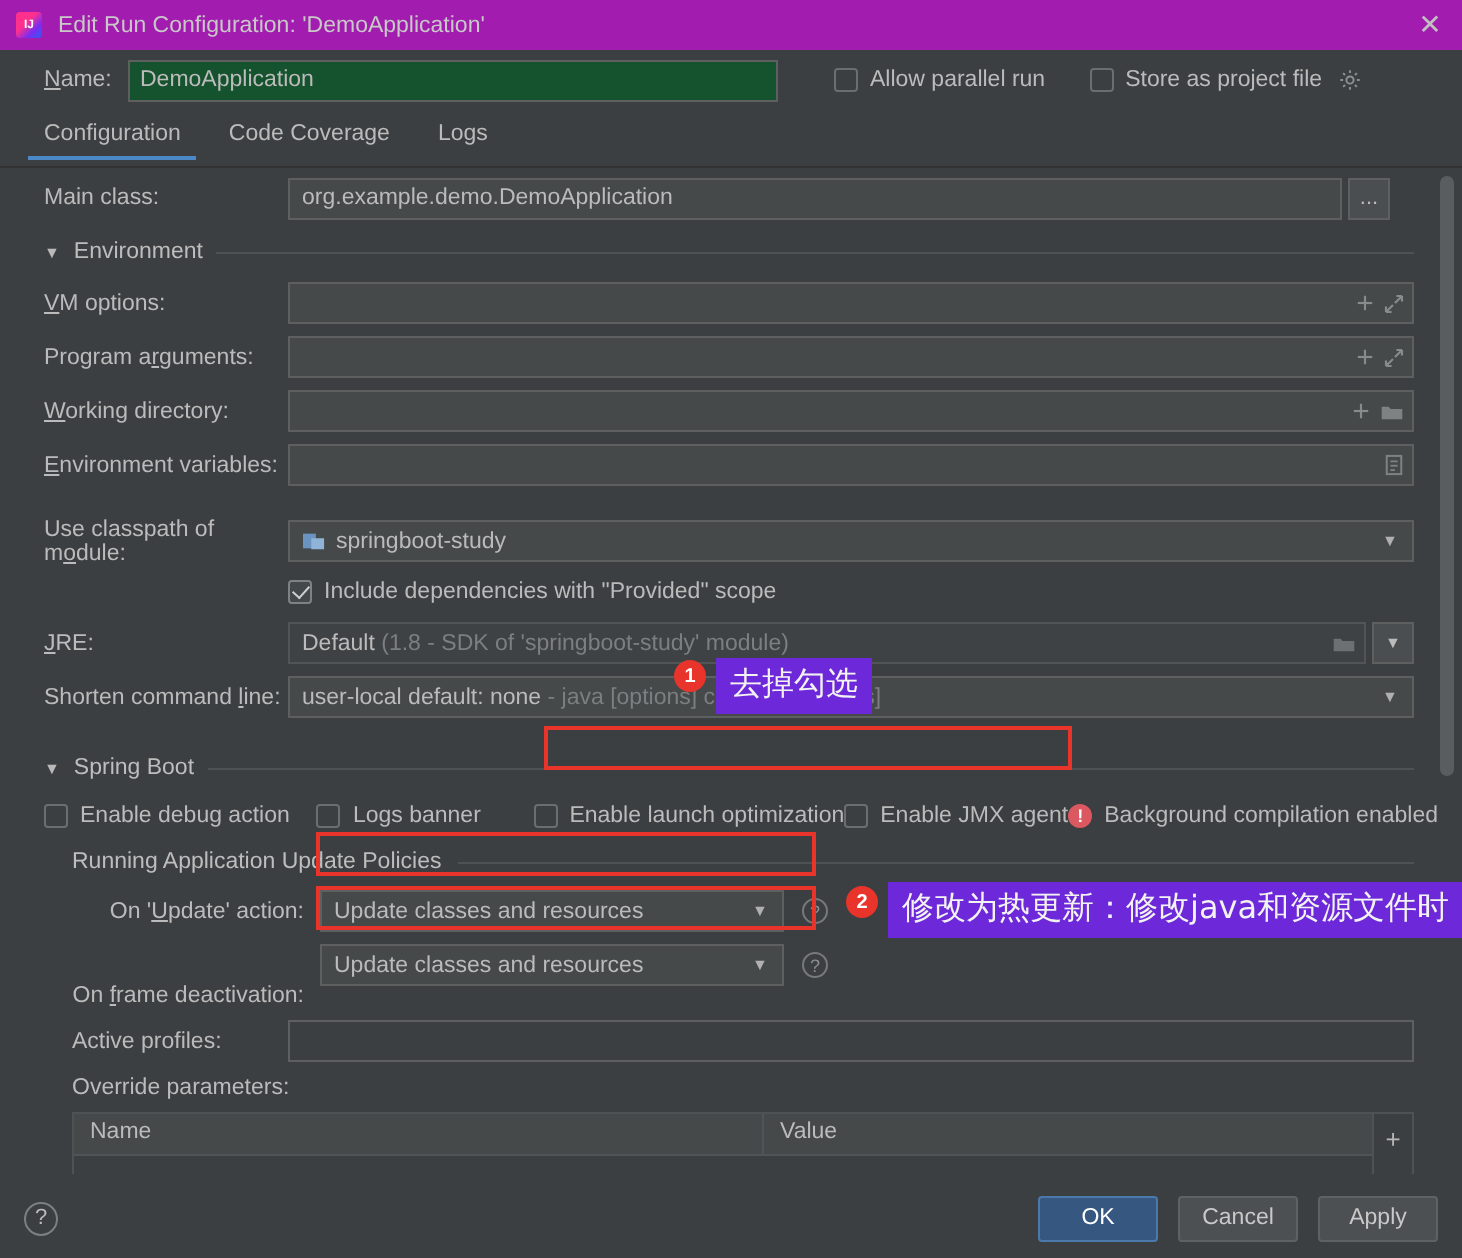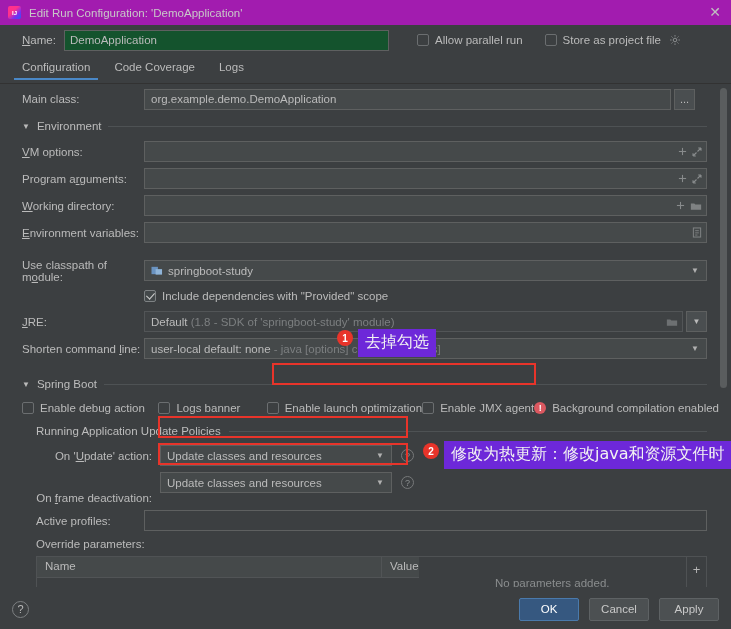--- a/index.html
+++ b/index.html
@@ -228,21 +228,21 @@
   }
 
   
   .tbl-wrap {
     margin: 2px 24px 0 36px;
     border: 1px solid #4f5254;
     background: #3c3f41;
     height: 53px;
     display: flex;
   }
-  .tbl-main { flex: 1 1 auto; display: flex; flex-direction: row; }
+  .tbl-main { flex: 1 1 auto; display: flex; flex-direction: column; }
   .tbl-head {
     display: flex; height: 21px;
     background: #45494a;
     border-bottom: 1px solid #515456;
   }
   .th { padding: 3px 0 0 8px; color: #bbbbbb; font-size: 11.5px; }
   .th.name { flex: 0 0 auto; width: 345px; border-right: 1px solid #515456; }
   .th.value { flex: 1 1 auto; }
   .tbl-body {
     flex: 1 1 auto;

